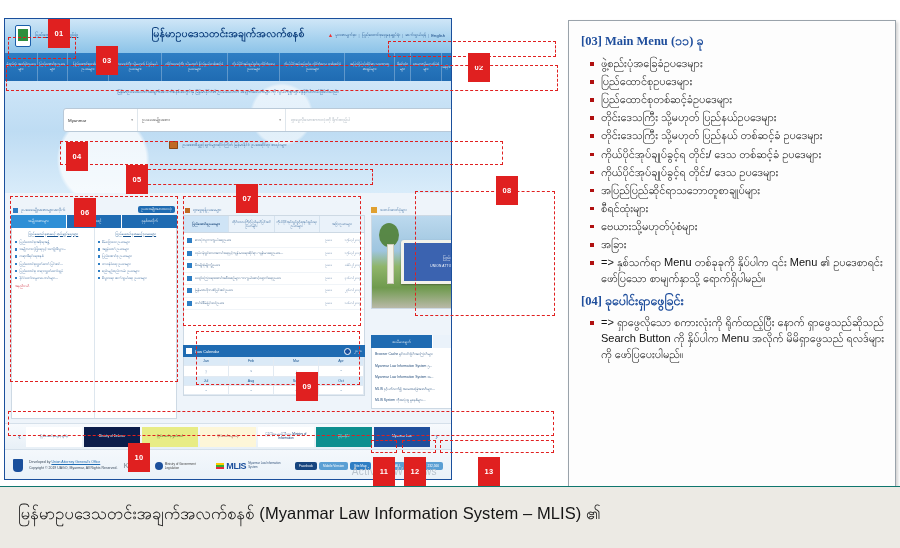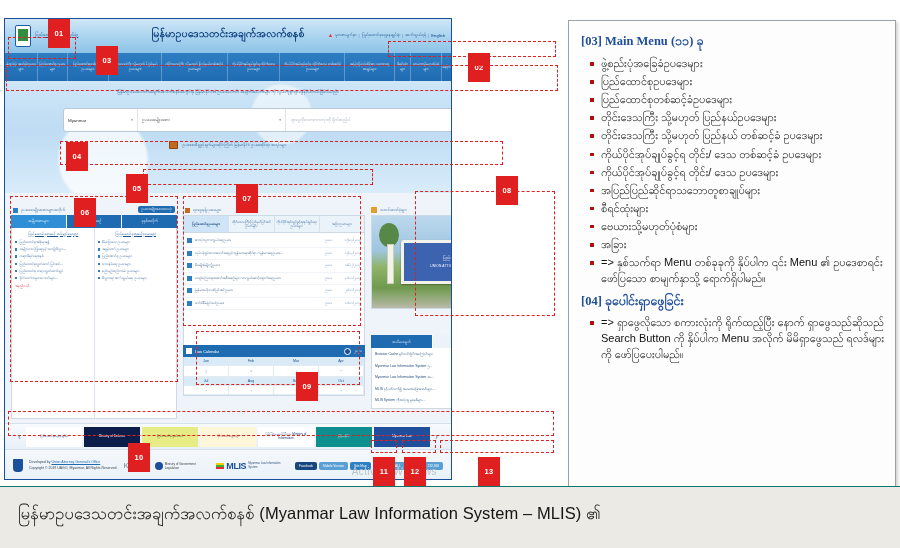--- a/index.html
+++ b/index.html
@@ -616,21 +616,21 @@
   <div class="cbox" style="left:388px; top:41px; width:168px; height:16px;"></div>
   <div class="cnum" style="left:468px; top:22px;margin-top:31px;">02</div>
 
   <div class="cbox" style="left:6px;   top:65px; width:552px; height:26px;"></div>
   <div class="cnum" style="left:96px;  top:46px;">03</div>
 
   <div class="cbox" style="left:60px;  top:141px; width:443px; height:24px;"></div>
   <div class="cnum" style="left:66px;  top:142px;">04</div>
 
   <div class="cbox" style="left:143px; top:169px; width:230px; height:16px;"></div>
-  <div class="cnum" style="left:126px; top:174px;">05</div>
+  <div class="cnum" style="left:126px; top:165px;">05</div>
 
   <div class="cbox" style="left:10px;  top:196px; width:168px; height:186px;"></div>
   <div class="cnum" style="left:74px;  top:183px;margin-top:15px;">06</div>
 
   <div class="cbox" style="left:183px; top:196px; width:178px; height:130px;"></div>
   <div class="cnum" style="left:236px; top:184px;">07</div>
 
   <div class="cbox" style="left:415px; top:191px; width:140px; height:125px;"></div>
   <div class="cnum" style="left:496px; top:176px;">08</div>
 

